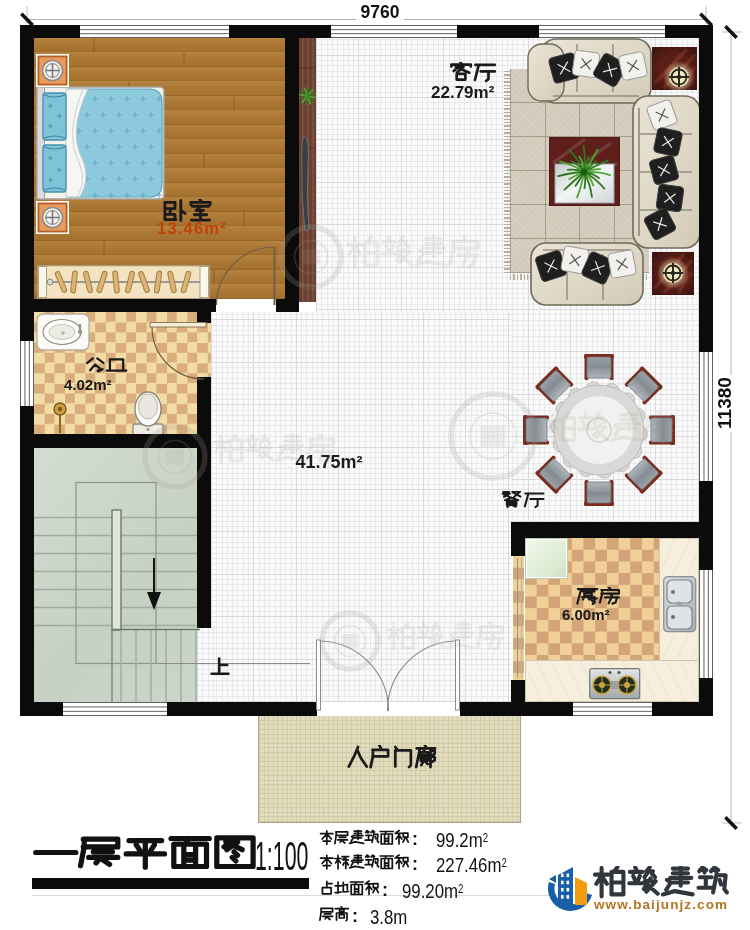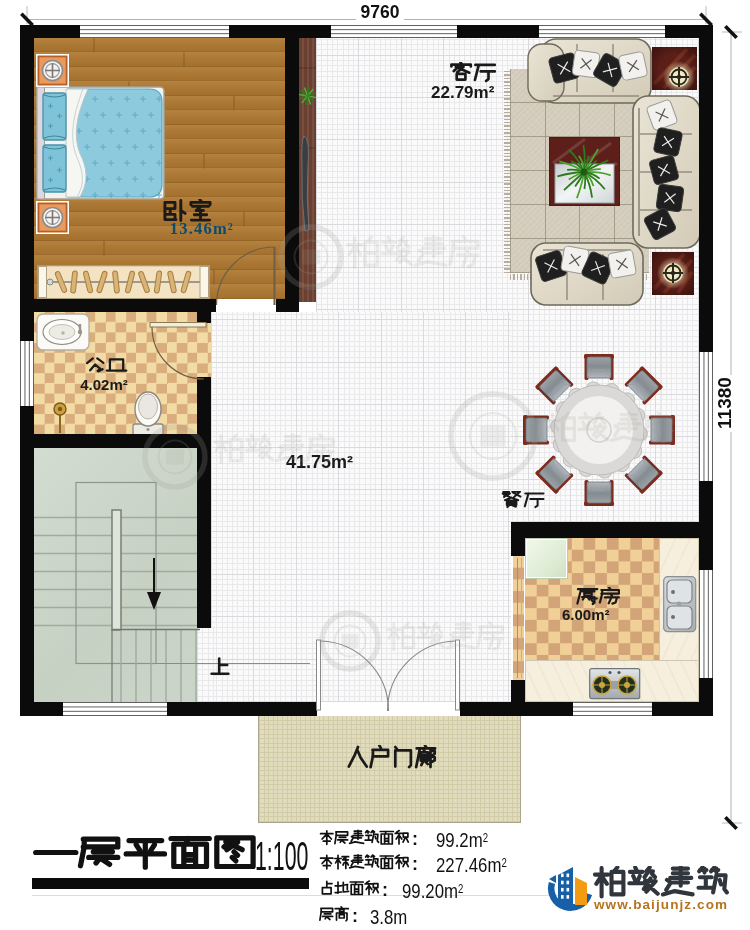--- a/index.html
+++ b/index.html
@@ -611,46 +611,46 @@
       <rect x="4.5" y="4" width="4" height="70" fill="#fff" stroke="#8a8a86" stroke-width="1"></rect>
       <rect x="143.5" y="4" width="4" height="70" fill="#fff" stroke="#8a8a86" stroke-width="1"></rect>
       <path d="M8.5,5 A70,70 0 0 1 76.5,75" fill="none" stroke="#8a8a86" stroke-width="1.1"></path>
       <path d="M143.5,5 A70,70 0 0 0 75.5,75" fill="none" stroke="#8a8a86" stroke-width="1.1"></path>
     </svg>
 
 <svg class="abs" style="left:163px;top:199px;" width="56" height="28" viewBox="0 0 56 28">
       <path d="M1.9,3.4L12.0,3.4 M1.9,3.4L1.9,20.6 M1.9,20.6L13.0,20.6 M12.0,3.4L12.0,9.6 M1.9,9.6L12.0,9.6 M7.2,10.6L7.2,14.9 M1.9,15.4L12.0,15.4 M12.0,15.4L12.0,20.6 M17.8,1.4L17.8,21.6 M17.8,11.5L22.1,14.4" fill="none" stroke="#1a1a1a" stroke-width="2.88" stroke-linecap="round" stroke-linejoin="round"></path>
       <path d="M36.8,0.5L38.2,2.4 M27.9,5.8L27.9,3.4L47.1,3.4L47.1,5.8 M29.3,7.2L45.7,7.2 M38.0,7.7L33.2,11.5 M33.2,11.5L40.4,11.5 M37.5,12.5L37.5,21.1 M31.3,15.8L43.7,15.8 M28.4,21.1L46.6,21.1" fill="none" stroke="#1a1a1a" stroke-width="2.88" stroke-linecap="round" stroke-linejoin="round"></path>
     </svg>
-<div class="abs" style="left:150px;top:219px;width:84px;text-align:right;font-size:16.5px;font-weight:bold;letter-spacing:1.2px;color:#0c4a6e;font-family:Liberation Serif, serif;">13.46m²</div>
+<div class="abs" style="left:150px;top:219px;width:84px;text-align:center;font-size:16.5px;font-weight:bold;letter-spacing:1.2px;color:#c2410c;">13.46m²</div>
 
 <svg class="abs" style="left:84px;top:357px;" width="46" height="20" viewBox="0 0 46 20">
       <path d="M8.8,1.4L3.1,6.1 M13.3,1.4L19.4,5.8 M11.1,7.5L6.2,13.3 M11.1,7.5L16.4,11.9L13.7,13.9 M14.6,14.3L18.6,12.2" fill="none" stroke="#1a1a1a" stroke-width="2.25" stroke-linecap="round" stroke-linejoin="round"></path>
       <path d="M25.9,2.4L39.2,2.4L39.2,12.9 M25.9,2.4L25.9,12.9 M22.8,13.6L42.3,13.6" fill="none" stroke="#1a1a1a" stroke-width="2.25" stroke-linecap="round" stroke-linejoin="round"></path>
     </svg>
-<div class="abs" style="left:64px;top:376px;width:80px;text-align:center;font-size:15px;font-weight:bold;color:#1a1a1a;">4.02m²</div>
+<div class="abs" style="left:64px;top:376px;width:80px;text-align:left;font-size:15px;font-weight:bold;color:#1a1a1a;">4.02m²</div>
 
 <svg class="abs" style="left:449px;top:62px;" width="50" height="24" viewBox="0 0 50 24">
       <path d="M11.4,0.4L12.8,2.0 M2.4,4.5L2.4,2.7L21.8,2.7L21.8,4.5 M10.6,3.7L4.8,9.0 M6.8,4.9L14.5,4.9L8.2,10.2 M9.2,5.7L20.3,10.7 M7.7,11.9L16.4,11.9L16.4,17.6L7.7,17.6L7.7,11.9" fill="none" stroke="#1a1a1a" stroke-width="2.68" stroke-linecap="round" stroke-linejoin="round"></path>
       <path d="M26.4,2.9L45.8,2.9 M29.8,2.9L25.9,18.0 M31.7,9.4L45.8,9.4 M39.5,9.4L39.5,17.2L37.1,18.9" fill="none" stroke="#1a1a1a" stroke-width="2.68" stroke-linecap="round" stroke-linejoin="round"></path>
     </svg>
 <div class="abs" style="left:431px;top:83px;width:80px;text-align:left;font-size:17px;font-weight:bold;color:#1a1a1a;">22.79m²</div>
 
 <svg class="abs" style="left:500px;top:491px;" width="48" height="20" viewBox="0 0 48 20">
       <path d="M3.2,1.0L9.1,1.0 M5.9,0.3L5.9,2.4 M2.7,2.4L10.0,2.4L4.1,5.9 M3.6,3.5L9.6,5.9 M12.3,0.7L20.0,0.7L14.1,5.9 M12.7,1.4L20.5,5.6 M11.4,6.6L5.0,9.1 M11.4,6.6L18.2,9.1 M6.8,9.4L16.4,9.4 M6.8,9.4L6.8,14.0 M16.4,9.4L16.4,14.0 M6.8,11.2L16.4,11.2 M6.8,12.6L16.4,12.6 M6.8,14.0L16.4,14.0 M9.6,14.0L7.3,16.1 M11.8,14.0L15.9,15.7" fill="none" stroke="#1a1a1a" stroke-width="2.01" stroke-linecap="round" stroke-linejoin="round"></path>
       <path d="M25.3,2.4L43.5,2.4 M28.5,2.4L24.8,15.4 M30.3,8.0L43.5,8.0 M37.6,8.0L37.6,14.7L35.3,16.1" fill="none" stroke="#1a1a1a" stroke-width="2.01" stroke-linecap="round" stroke-linejoin="round"></path>
     </svg>
 
 <svg class="abs" style="left:576px;top:587px;" width="48" height="21" viewBox="0 0 48 21">
       <path d="M1.9,2.2L21.3,2.2 M5.1,2.2L1.4,16.6 M6.5,4.4L18.5,4.4 M8.3,5.9L15.7,5.9L15.7,8.5L8.3,8.5L8.3,5.9 M6.0,10.0L16.7,10.0 M7.9,10.7L6.9,12.6 M12.0,10.7L13.4,12.6 M14.3,11.5L20.8,11.5 M18.5,10.0L18.5,15.9L16.7,17.0 M15.7,13.3L17.1,14.8" fill="none" stroke="#1a1a1a" stroke-width="2.19" stroke-linecap="round" stroke-linejoin="round"></path>
       <path d="M32.9,0.4L34.3,1.9 M25.3,3.0L42.9,3.0 M42.9,3.0L42.9,6.7 M25.3,6.7L42.9,6.7 M26.2,3.0L26.2,6.7L23.9,15.5 M35.0,7.4L35.9,8.9 M29.0,10.4L42.9,10.4 M35.5,10.4L32.7,16.3 M36.8,10.4L41.0,10.4L39.6,15.5L36.4,16.6" fill="none" stroke="#1a1a1a" stroke-width="2.19" stroke-linecap="round" stroke-linejoin="round"></path>
     </svg>
 <div class="abs" style="left:562px;top:606px;width:80px;font-size:15px;font-weight:bold;color:#1a1a1a;">6.00m²</div>
 
-<div class="abs" style="left:286px;top:452px;width:86px;font-size:18px;font-weight:bold;color:#1a1a1a;">41.75m²</div>
+<div class="abs" style="left:286px;top:452px;width:86px;text-align:center;font-size:18px;font-weight:bold;color:#1a1a1a;">41.75m²</div>
 
 <svg class="abs" style="left:346px;top:745px;" width="100" height="27" viewBox="0 0 100 27">
       <path d="M12.0,2.0L8.8,9.8L2.8,21.6 M11.5,5.4L14.7,12.7L20.7,21.6" fill="none" stroke="#1a1a1a" stroke-width="2.73" stroke-linecap="round" stroke-linejoin="round"></path>
       <path d="M33.4,0.5L34.8,2.9 M26.5,4.9L42.1,4.9 M42.1,4.9L42.1,11.3 M26.5,11.3L42.1,11.3 M26.9,4.9L26.9,11.3L24.6,22.1" fill="none" stroke="#1a1a1a" stroke-width="2.73" stroke-linecap="round" stroke-linejoin="round"></path>
       <path d="M49.3,2.0L51.1,4.4 M49.3,5.4L49.3,21.6 M49.3,5.4L64.9,5.4L64.9,20.1L63.1,22.1" fill="none" stroke="#1a1a1a" stroke-width="2.73" stroke-linecap="round" stroke-linejoin="round"></path>
       <path d="M79.0,0.5L80.4,2.5 M70.7,3.4L89.1,3.4 M73.9,3.4L70.2,22.1 M77.6,4.4L78.5,6.4 M74.8,7.3L81.8,7.3 M74.8,7.3L74.8,15.7 M81.8,7.3L81.8,15.7 M74.8,10.3L81.8,10.3 M74.8,13.2L81.8,13.2 M74.8,15.7L81.8,15.7 M77.6,15.7L75.3,20.1 M78.5,15.7L81.8,19.1 M84.5,5.4L84.5,22.1 M84.5,5.9L88.7,5.9L88.7,8.8L84.5,11.3 M84.5,11.3L88.7,12.2L88.7,15.2L84.5,17.6" fill="none" stroke="#1a1a1a" stroke-width="2.73" stroke-linecap="round" stroke-linejoin="round"></path>
     </svg>
 
 <svg class="abs" style="left:210px;top:657px;" width="24" height="22" viewBox="0 0 24 22">
       <path d="M9.2,1.6L9.2,16.4 M9.2,8.0L17.2,8.0 M1.6,16.8L18.4,16.8" fill="none" stroke="#1a1a1a" stroke-width="2.60" stroke-linecap="round" stroke-linejoin="round"></path>

